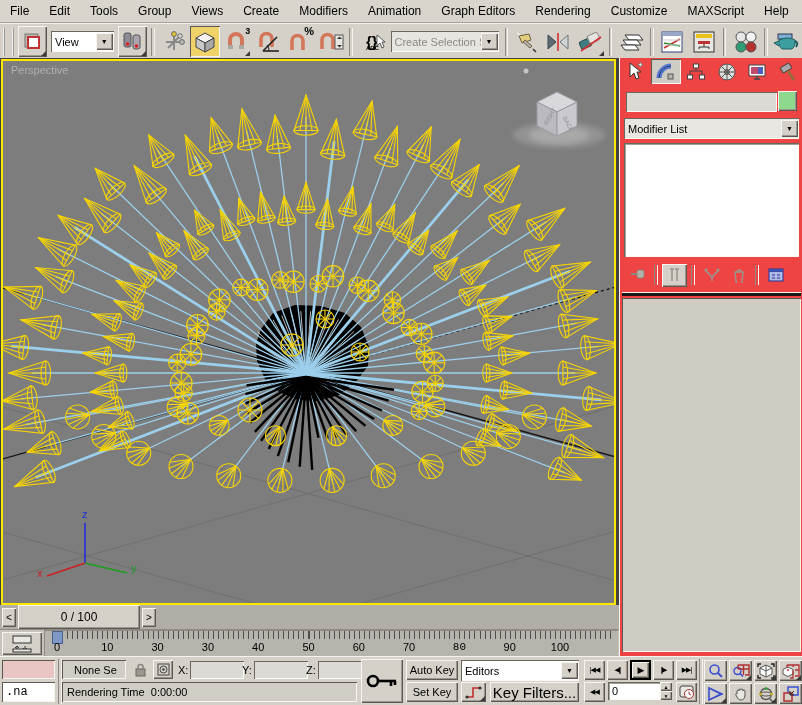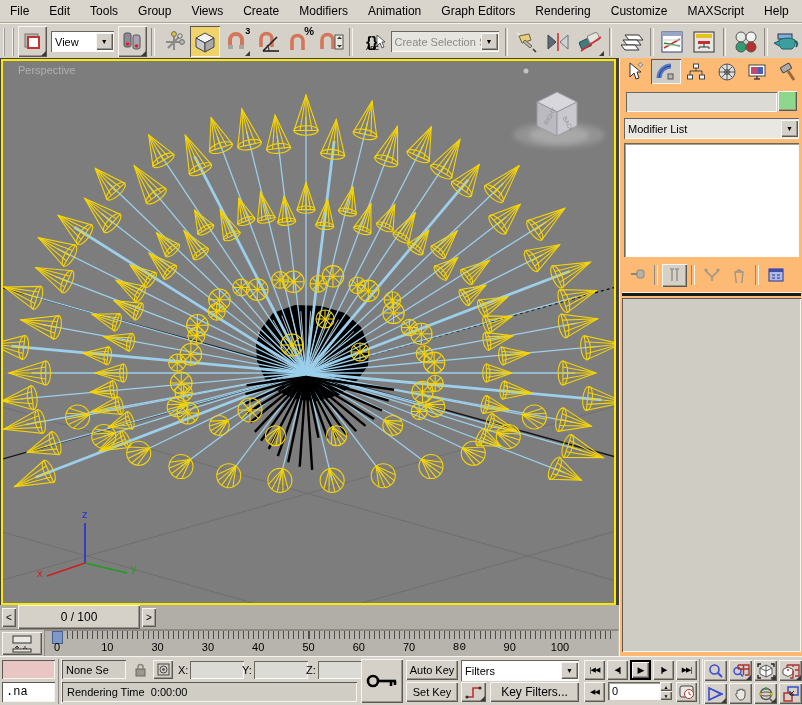--- a/index.html
+++ b/index.html
@@ -22,67 +22,67 @@
   .tb-btn{width:31px;height:31px;margin:0 1px;}
   .tb-sep{width:2px;height:28px;margin:0 3px;border-left:1px solid #8f8b84;border-right:1px solid #f5f3ef;}
   .combo{height:21px;background:#fff;display:flex;align-items:center;box-shadow:inset 1px 1px 0 #6a675f, inset -1px -1px 0 #fbfaf7;}
   .combo .txt{flex:1;padding:0 4px;white-space:nowrap;overflow:hidden;}
   .combo .arrow{width:17px;height:17px;margin-right:1px;font-size:7px;display:flex;align-items:center;justify-content:center;}
   .combo.disabled .txt{color:#8d8a84;}
   .yellow-on{background:#f0d26a;box-shadow:inset 1px 1px 0 #5c5954, inset -1px -1px 0 #f7f5f1;}
   
   #left-pane{position:absolute;left:0;top:58px;width:619px;height:598px;background:#43423f;}
   #viewport{position:absolute;left:1px;top:1px;width:615px;height:546px;border:2px solid #ffe800;box-sizing:border-box;background:#7d7d7d;}
-  #viewport-label{position:absolute;left:15px;top:3px;color:#b0b0b0;font-size:11px;}
+  #viewport-label{position:absolute;left:8px;top:3px;color:#b0b0b0;font-size:11px;}
   #scene-canvas{position:absolute;left:0;top:0;}
   
   #slider-row{position:absolute;left:0;top:547px;width:619px;height:24px;background:#b1aea7;display:flex;align-items:center;}
   #slider-prev,#slider-next{width:14px;height:19px;font-size:10px;margin-left:2px;}
   #slider-handle{width:122px;height:24px;margin-left:2px;font-size:12px;}
   
   #trackbar{position:absolute;left:0;top:571px;width:619px;height:27px;background:#c6c3bc;border-top:1px solid #8f8b84;}
   #mini-curve-btn{position:absolute;left:2px;top:2px;width:40px;height:23px;}
   #ruler{position:absolute;left:44px;top:0;width:574px;height:27px;background:#b7b4ad;box-shadow:inset 1px 1px 0 #8f8b84;}
   #ruler-ticks{position:absolute;left:13px;top:1px;width:556px;height:8px;
     background:repeating-linear-gradient(90deg,#4e4e4e 0 1px,transparent 1px 5.03px);}
   #frame-marker{position:absolute;top:1px;width:11px;height:13px;background:#7e99c6;border:1px solid #46618f;box-sizing:border-box;}
   .ruler-num{position:absolute;top:11px;transform:translateX(-50%);font-size:11px;}
   
-  #command-panel{position:absolute;left:619px;top:58px;width:183px;height:598px;background:#fdba74;border-left:1px solid #f5f3ef;}
+  #command-panel{position:absolute;left:619px;top:58px;width:183px;height:598px;background:#ef4444;border-left:1px solid #f5f3ef;}
   #panel-tabs{position:absolute;left:0;top:1px;width:183px;height:26px;display:flex;}
   .panel-tab{flex:1;height:25px;}
   .panel-tab.active{background:#cfccc4;box-shadow:inset 1px 1px 0 #5c5954, inset -1px -1px 0 #f7f5f1;}
   #name-field{position:absolute;left:6px;top:34px;width:147px;height:18px;background:#dcdad4;border:none;box-shadow:inset 1px 1px 0 #6a675f, inset -1px -1px 0 #fbfaf7;}
   #color-swatch{position:absolute;left:158px;top:33px;width:19px;height:20px;}
   #modifier-combo{position:absolute;left:4px;top:60px;width:175px;}
   #stack-list{position:absolute;left:4px;top:85px;width:175px;height:114px;background:#fff;}
   #stack-toolbar{position:absolute;left:4px;top:204px;width:175px;height:26px;display:flex;align-items:center;}
   .stk-btn{width:25px;height:23px;margin:0 1px;}
   .stk-sep{width:2px;height:20px;margin:0 3px;border-left:1px solid #8f8b84;border-right:1px solid #f5f3ef;}
   #panel-splitter{position:absolute;left:2px;top:234px;width:179px;height:3px;background:#1a1a1a;border-top:1px solid #f5f3ef;}
   #rollout-area{position:absolute;left:2px;top:240px;width:179px;height:354px;background:#cfccc4;}
   
   #statusbar{position:absolute;left:0;top:656px;width:802px;height:49px;background:#d5d1c9;border-top:1px solid #f5f3ef;}
   #listener-pink{position:absolute;left:2px;top:3px;width:53px;height:19px;background:#e9c6c4;}
   #listener-line{position:absolute;left:2px;top:25px;width:53px;height:20px;background:#fff;
       font-family:"Liberation Mono",monospace;font-size:12px;display:flex;align-items:center;padding-left:4px;box-sizing:border-box;}
   #statusbar .sep-v{position:absolute;left:58px;top:2px;width:2px;height:45px;border-left:1px solid #8f8b84;border-right:1px solid #f5f3ef;}
-  #sel-status{position:absolute;left:62px;top:3px;width:64px;height:19px;display:flex;align-items:center;padding-left:4px;box-sizing:border-box;background:#d0cdc5;}
+  #sel-status{position:absolute;left:62px;top:3px;width:64px;height:19px;display:flex;align-items:center;padding-left:12px;box-sizing:border-box;background:#d0cdc5;}
   #lock-btn{position:absolute;left:130px;top:3px;width:20px;height:19px;}
   #abs-btn{position:absolute;left:153px;top:3px;width:20px;height:19px;}
   .axis-group{position:absolute;top:3px;height:19px;display:flex;align-items:center;}
   .axis-group .lbl{margin-right:2px;}
   .axis-input{width:50px;height:16px;border:none;background:#dcdad4;box-shadow:inset 1px 1px 0 #6a675f, inset -1px -1px 0 #fbfaf7;}
   #prompt-line{position:absolute;left:62px;top:25px;width:295px;height:20px;display:flex;align-items:center;padding-left:5px;box-sizing:border-box;background:#d0cdc5;white-space:pre;}
   #key-btn{position:absolute;left:361px;top:2px;width:42px;height:44px;}
   #autokey-btn{position:absolute;left:406px;top:3px;width:52px;height:20px;font-size:11px;}
   #setkey-btn{position:absolute;left:406px;top:25px;width:52px;height:20px;font-size:11px;}
   #keymode-combo{position:absolute;left:461px;top:3px;width:118px;}
   #tangent-btn{position:absolute;left:461px;top:25px;width:25px;height:20px;}
-  #keyfilters-btn{position:absolute;left:490px;top:25px;width:89px;height:20px;font-size:12px;}
+  #keyfilters-btn{position:absolute;left:490px;top:25px;width:89px;height:20px;font-size:15px;}
   .pb-btn{position:absolute;top:3px;width:21px;height:20px;font-size:7px;letter-spacing:-1px;}
   #play-btn{border:2px solid #000;box-sizing:border-box;font-size:9px;}
   #keytoggle-btn{position:absolute;left:584px;top:25px;width:21px;height:20px;font-size:7px;letter-spacing:-1px;}
   #frame-field{position:absolute;left:608px;top:25px;width:52px;height:18px;background:#fff;display:flex;align-items:center;padding-left:4px;box-sizing:border-box;}
   #spinner{position:absolute;left:660px;top:25px;width:12px;height:18px;display:flex;flex-direction:column;}
   #spinner div{flex:1;font-size:5px;display:flex;align-items:center;justify-content:center;}
   #timecfg-btn{position:absolute;left:676px;top:25px;width:21px;height:20px;}
   #statusbar .sep-v2{position:absolute;left:699px;top:2px;width:2px;height:45px;border-left:1px solid #8f8b84;border-right:1px solid #f5f3ef;}
   .nav-btn{position:absolute;width:23px;height:21px;}
   svg{display:block;}
@@ -1687,21 +1687,21 @@
             <line x1="26" y1="10" x2="26" y2="15" stroke="#000" stroke-width="2.6"></line>
             <line x1="30" y1="10" x2="30" y2="14" stroke="#000" stroke-width="2.6"></line>
           </svg>
       </span>
     </div>
 
     <div id="autokey-btn" class="btn raised">Auto Key</div>
     <div id="setkey-btn" class="btn raised">Set Key</div>
 
     <div id="keymode-combo" class="combo">
-      <span class="txt">Filters</span>
+      <span class="txt">Editors</span>
       <span class="arrow btn raised">▼</span>
     </div>
 
     <div id="tangent-btn" class="btn raised flyout">
       <span>
         <svg width="18" height="14">
             <path d="M2 12 L8 12 L8 3 L15 3" fill="none" stroke="#c03030" stroke-width="1.6"></path>
             <circle cx="2" cy="12" r="1.6" fill="#333"></circle>
             <circle cx="15" cy="3" r="1.6" fill="#333"></circle>
           </svg>

